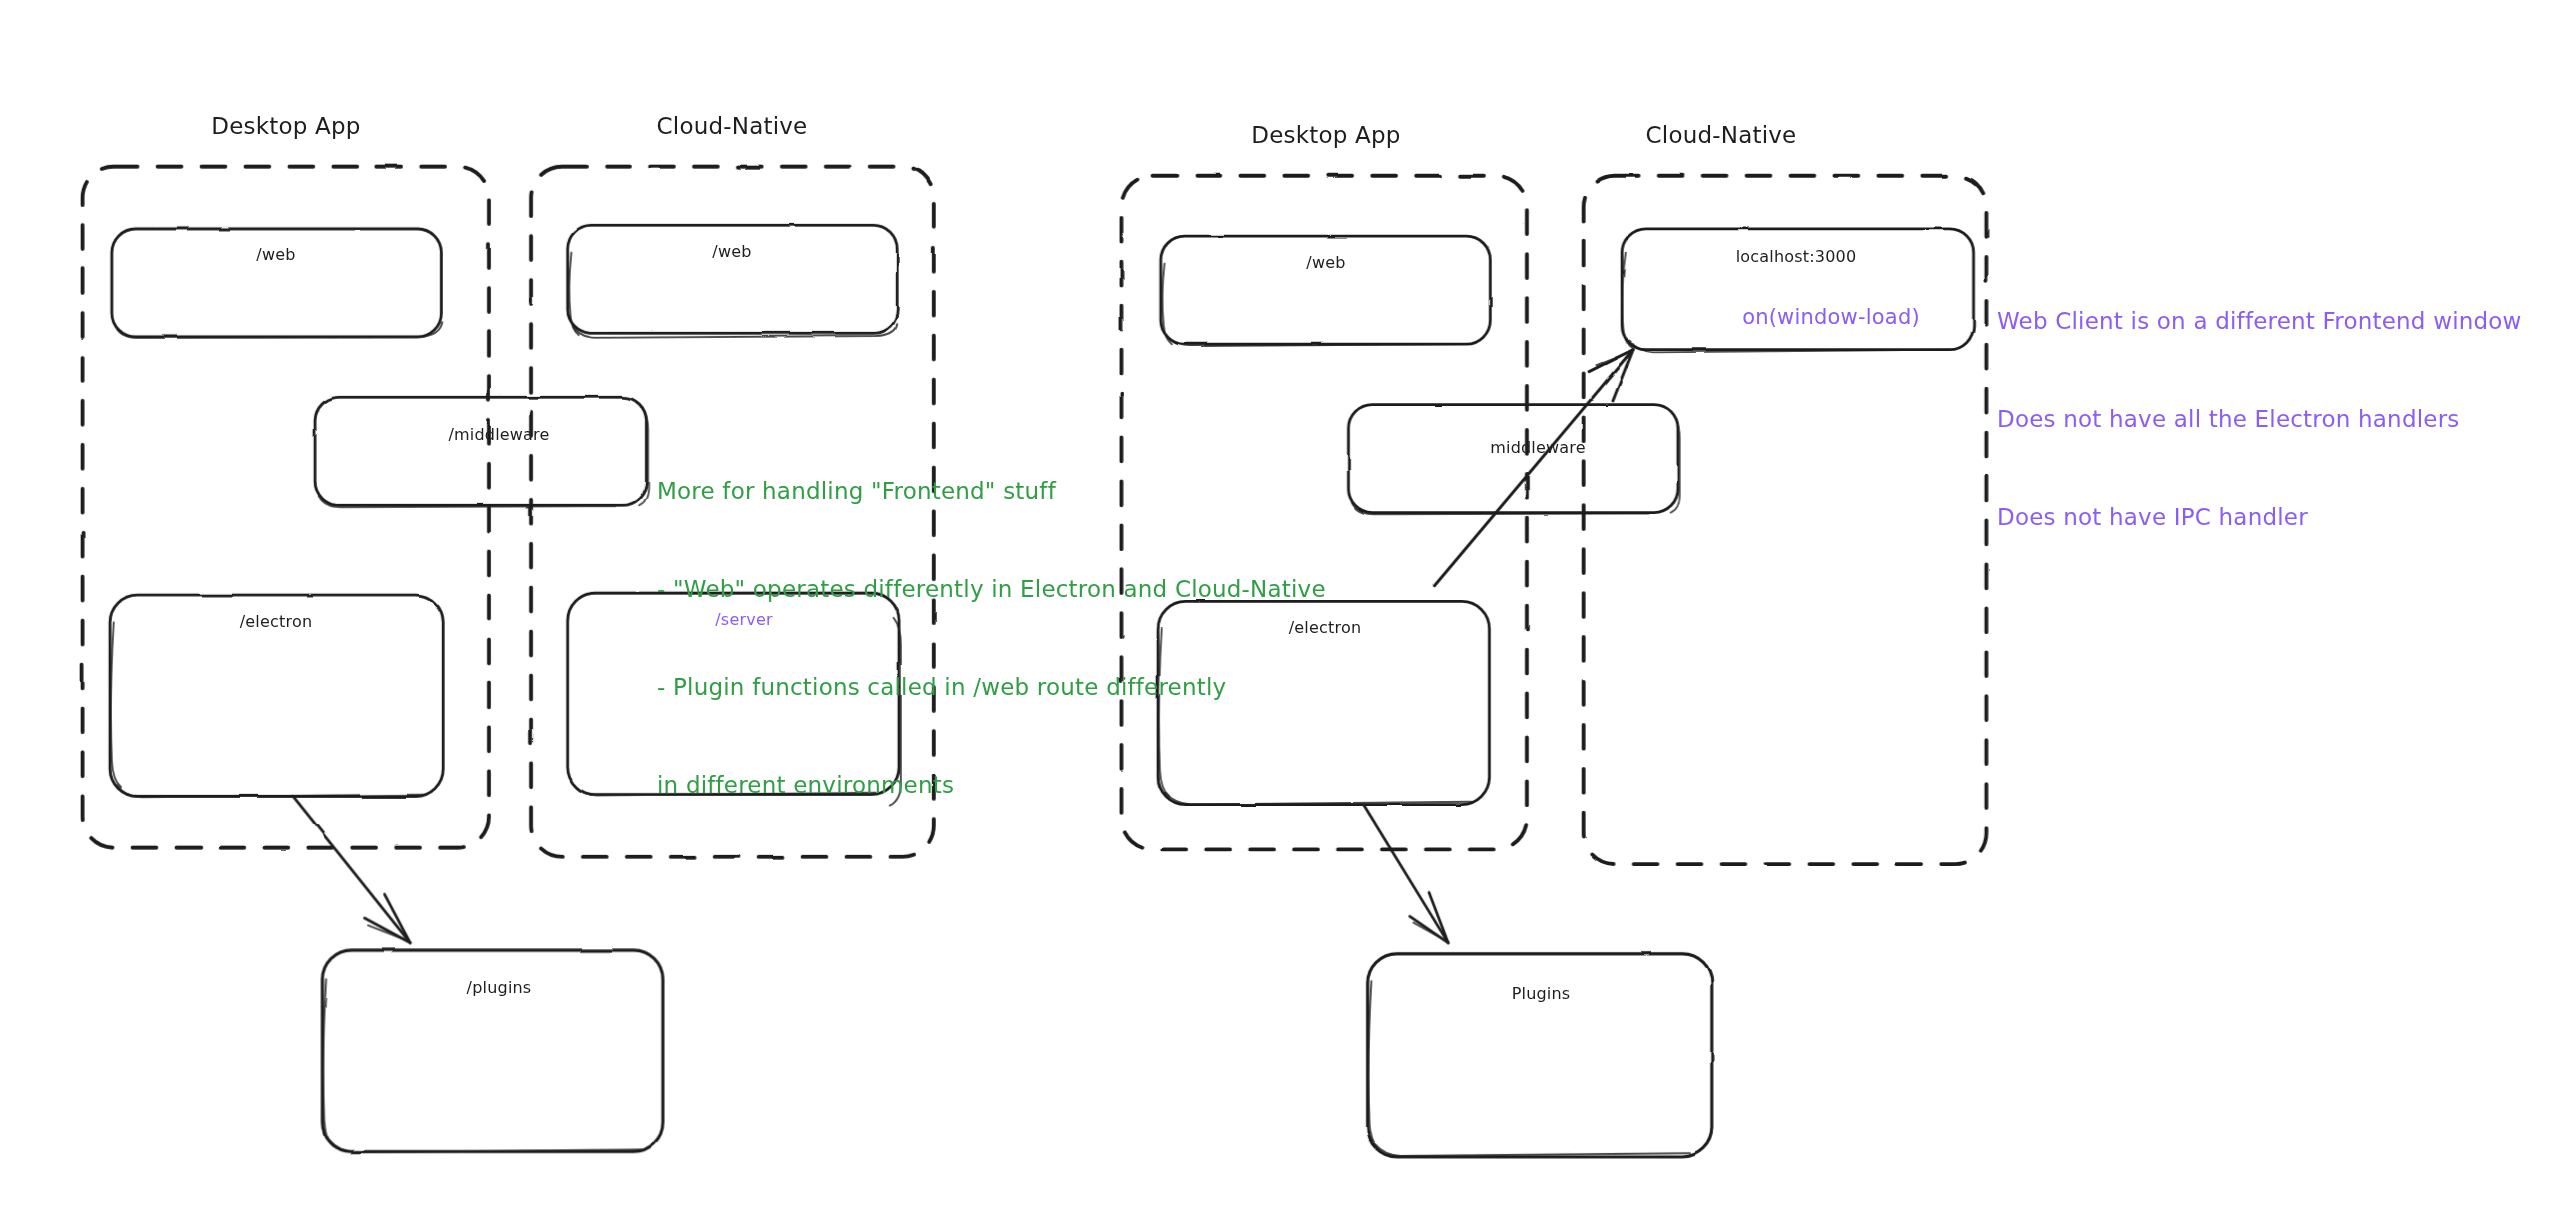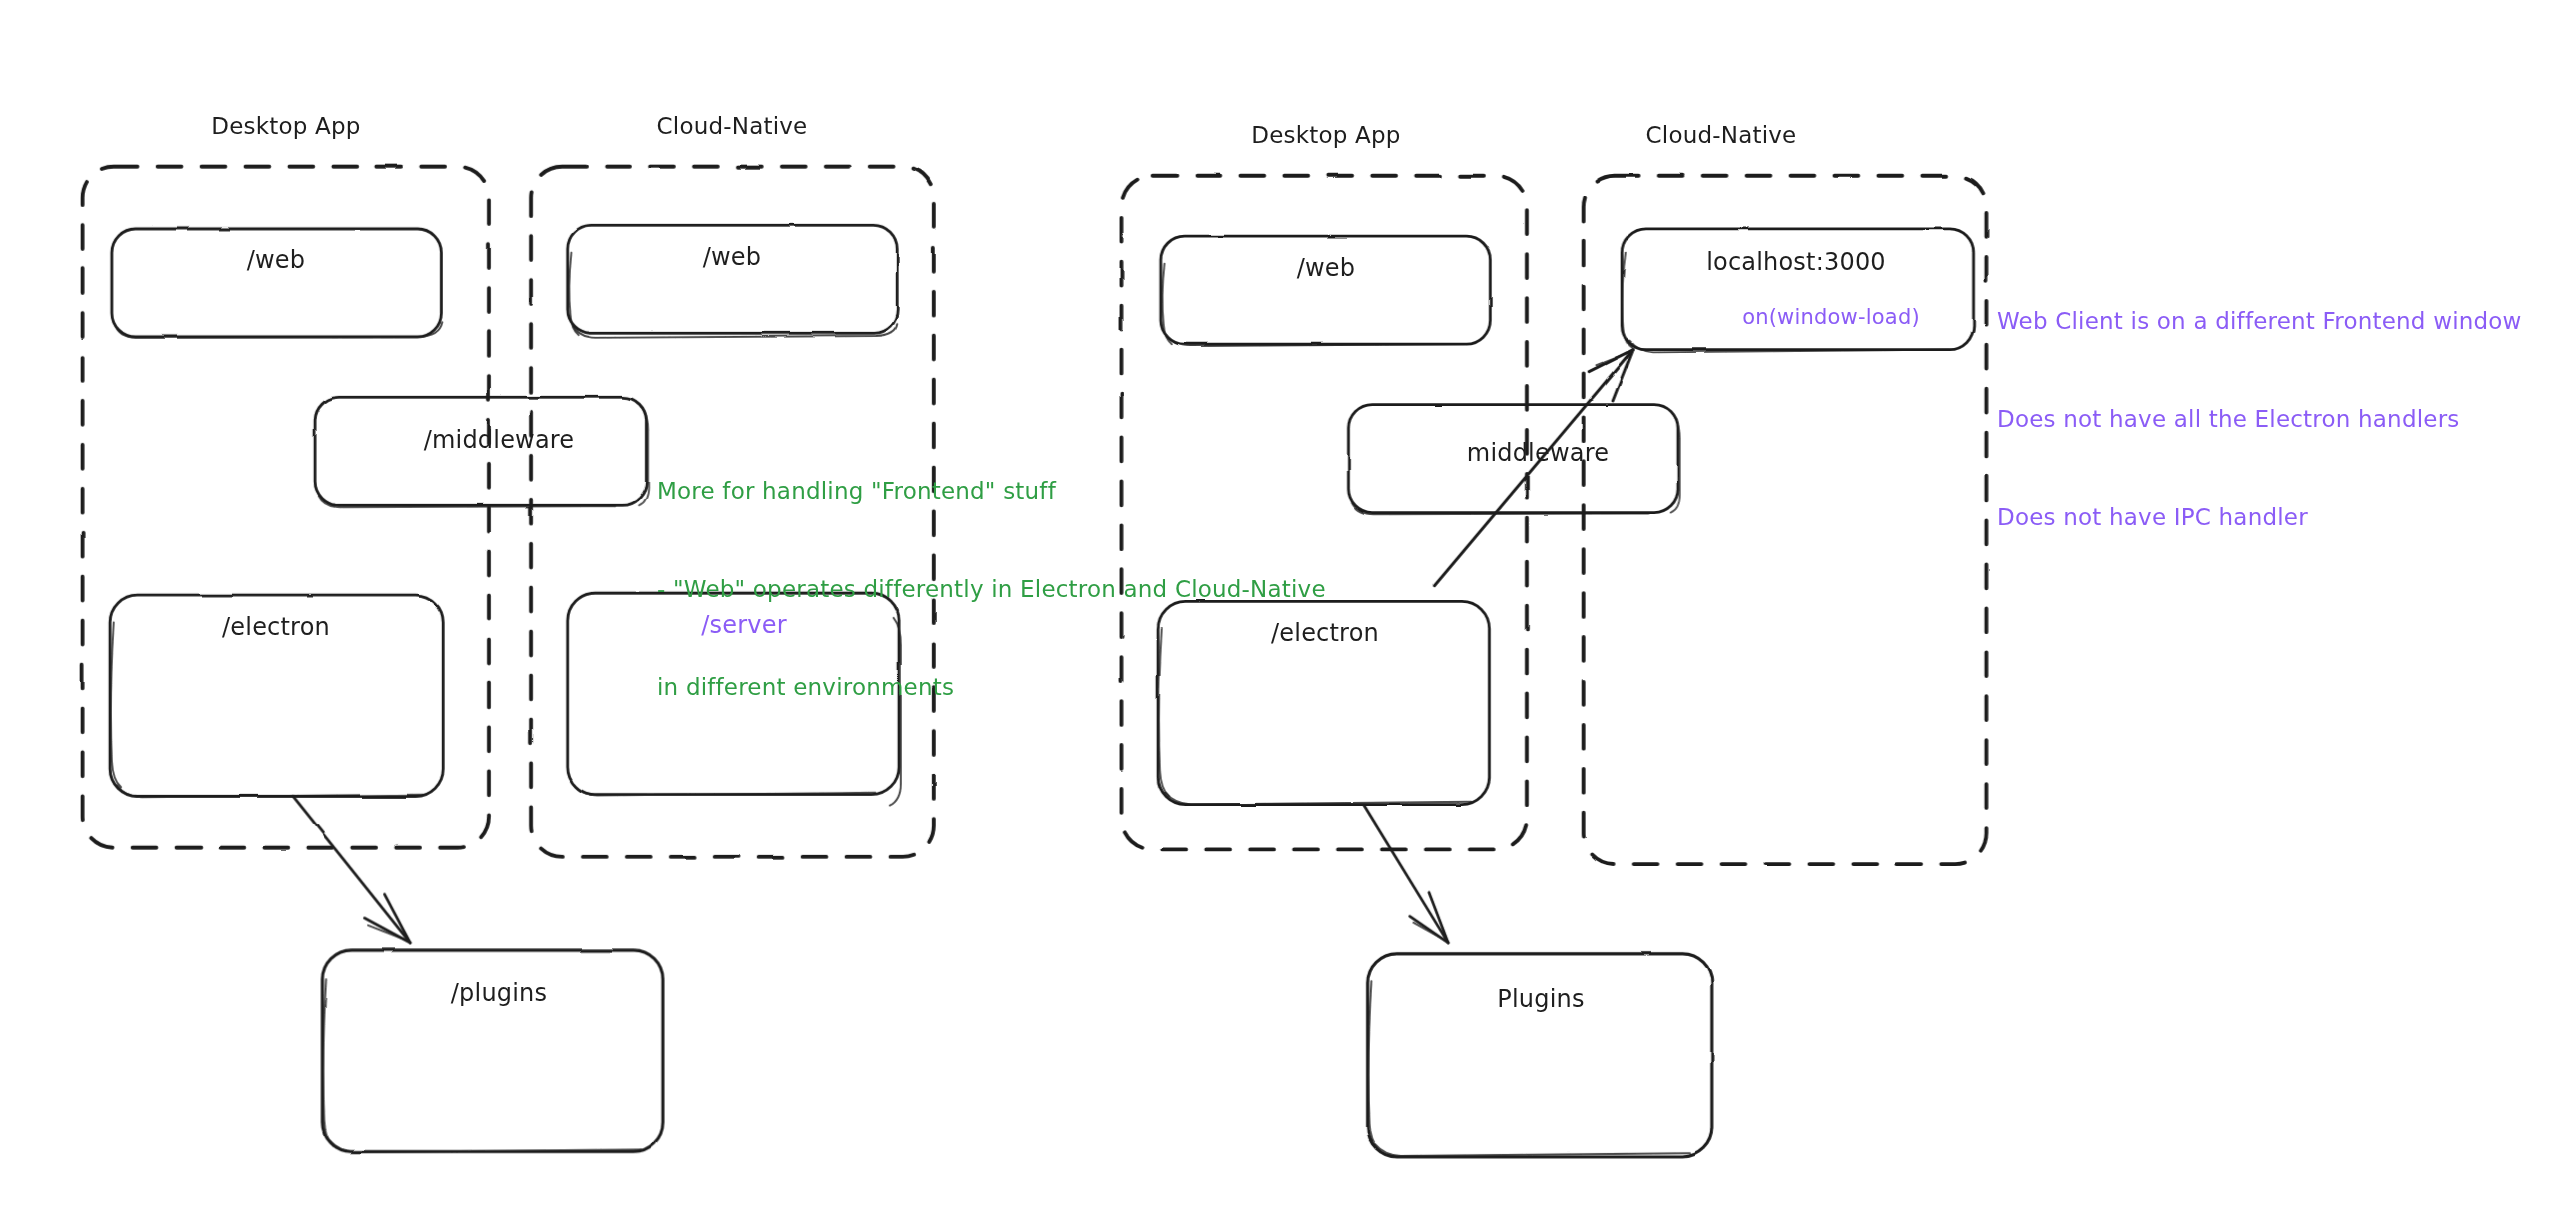--- a/index.html
+++ b/index.html
@@ -31,21 +31,21 @@
     white-space: pre;
     line-height: 1.25;
     letter-spacing: 0.2px;
   }
   .group-title {
     font-size: 23px;
     text-align: center;
     transform: translateX(-50%);
   }
   .node-label {
-    font-size: 24px;
+    font-size: 16px;
     text-align: center;
     transform: translateX(-50%);
   }
   .note {
     font-size: 23px;
     line-height: 1.42;
   }
   .green { color: #2f9e44; }
   .red   { color: #8b5cf6; }
   .black { color: #1e1e1e; }
@@ -176,20 +176,21 @@
   <div class="lbl node-label black" style="left:276px; top:245px;">/web</div>
   <div class="lbl node-label black" style="left:732px; top:242px;">/web</div>
   <div class="lbl node-label black" style="left:499px; top:425px;">/middleware</div>
   <div class="lbl node-label black" style="left:276px; top:612px;">/electron</div>
   <div class="lbl node-label red" style="left:732px; top:610px;margin-left:12px;">/server</div>
   <div class="lbl node-label black" style="left:499px; top:978px;">/plugins</div>
 
   <div class="lbl note green" style="left:657px; top:410px;">
     <div>More for handling "Frontend" stuff</div>
     <div>- "Web" operates differently in Electron and Cloud-Native</div>
+    <div>- Plugin functions called in /web route differently</div>
     <div>in different environments</div>
   </div>
 
   <div class="lbl group-title black" style="left:1326px; top:121px;">Desktop App</div>
   <div class="lbl group-title black" style="left:1721px; top:121px;">Cloud-Native</div>
 
   <div class="lbl node-label black" style="left:1326px; top:253px;">/web</div>
   <div class="lbl node-label black" style="left:1796px; top:247px;">localhost:3000</div>
   <div class="lbl node-label red" style="left:1831px; top:304px; font-size:21px;">on(window-load)</div>
   <div class="lbl node-label black" style="left:1538px; top:438px;">middleware</div>

